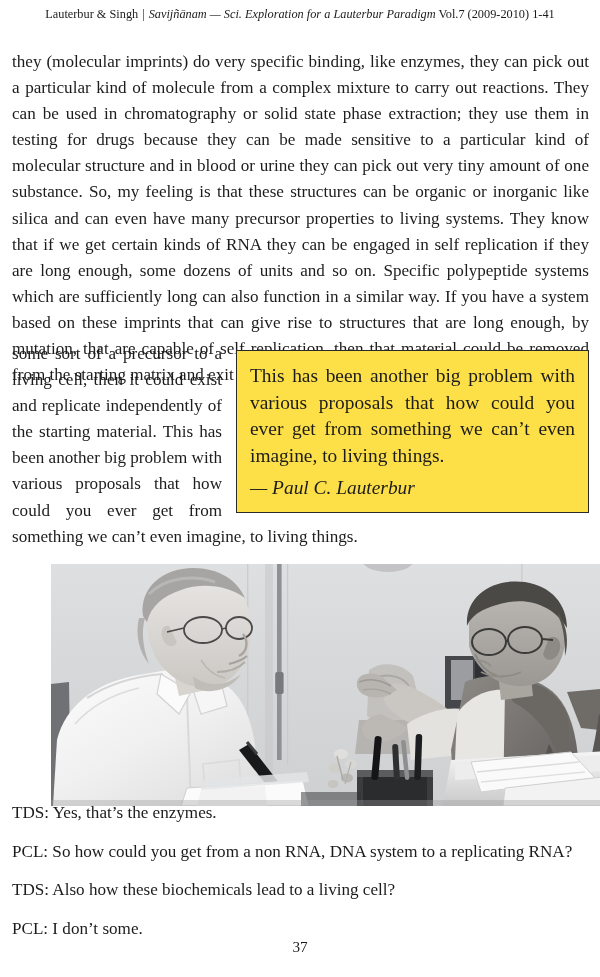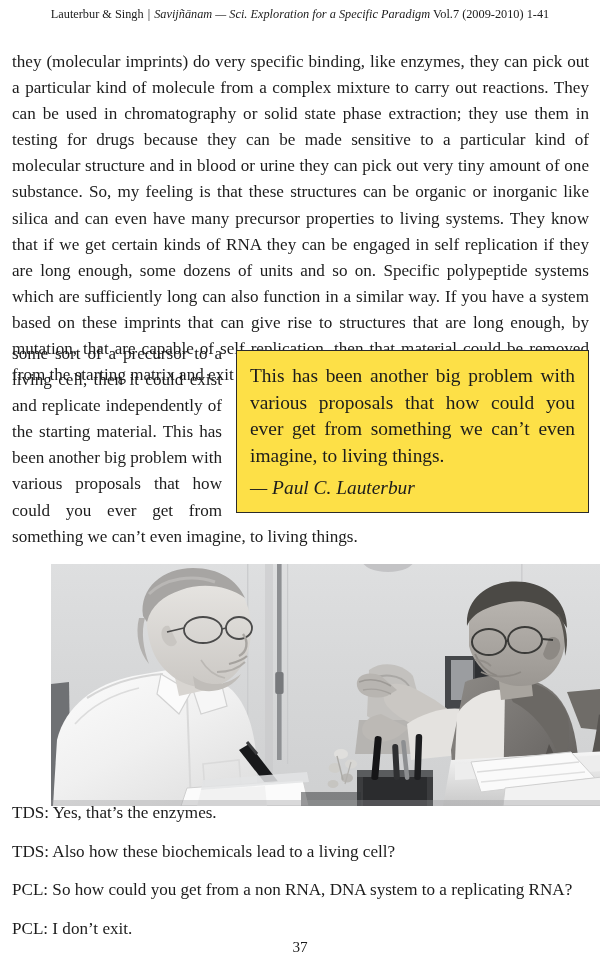--- a/index.html
+++ b/index.html
@@ -117,21 +117,21 @@
     width: 600px;
     text-align: center;
     font-size: 15.2px;
     color: #1b1b1b;
   }
 </style>
 </head>
 <body>
 
 <div class="page-header">
-  <span>Lauterbur &amp; Singh</span><span class="hdr-sep">|</span><span class="hdr-italic">Savijñānam — Sci. Exploration for a Specific Paradigm</span>
+  <span>Lauterbur &amp; Singh</span><span class="hdr-sep">|</span><span class="hdr-italic">Savijñānam — Sci. Exploration for a Lauterbur Paradigm</span>
   <span>Vol.7 (2009-2010) 1-41</span>
 </div>
 
 <div class="prose-top">they (molecular imprints) do very specific binding, like enzymes, they can pick out a particular kind of molecule from a complex mixture to carry out reactions. They can be used in chromatography or solid state phase extraction; they use them in testing for drugs because they can be made sensitive to a particular kind of molecular structure and in blood or urine they can pick out very tiny amount of one substance. So, my feeling is that these structures can be organic or inorganic like silica and can even have many precursor properties to living systems. They know that if we get certain kinds of RNA they can be engaged in self replication if they are long enough, some dozens of units and so on. Specific polypeptide systems which are sufficiently long can also function in a similar way. If you have a system based on these imprints that can give rise to structures that are long enough, by mutation, that are capable of self replication, then that material could be removed from the starting matrix and exit on its own in a solution or in a bubble  or in</div>
 
 <div class="wrap-region">
 
   <aside class="quote-box">
     <p class="quote-text">This has been another big problem with various proposals that how could you ever get from something we can’t even imagine, to living things.</p>
     <p class="quote-attrib">— Paul C. Lauterbur</p>
@@ -309,18 +309,18 @@
     <path d="M152 216 L256 208 L258 218 L150 226 Z" fill="#e3e4e5" opacity="0.85"></path>
 
     <rect x="250" y="228" width="60" height="14" fill="#2f3133" opacity="0.5"></rect>
 
     <rect x="0" y="236" width="577" height="6" fill="#9a9c9e" opacity="0.35"></rect>
   </svg>
 </figure>
 
 <div class="dialogue">
   <p>TDS: Yes, that’s the enzymes.</p>
+  <p>PCL: So how could you get from a non RNA, DNA system to a replicating RNA?</p>
   <p>TDS: Also how these biochemicals lead to a living cell?</p>
-  <p>PCL: So how could you get from a non RNA, DNA system to a replicating RNA?</p>
-  <p>PCL: I don’t exit.</p>
+  <p>PCL: I don’t some.</p>
 </div>
 
 <div class="folio">37</div>
 
 </body></html>

